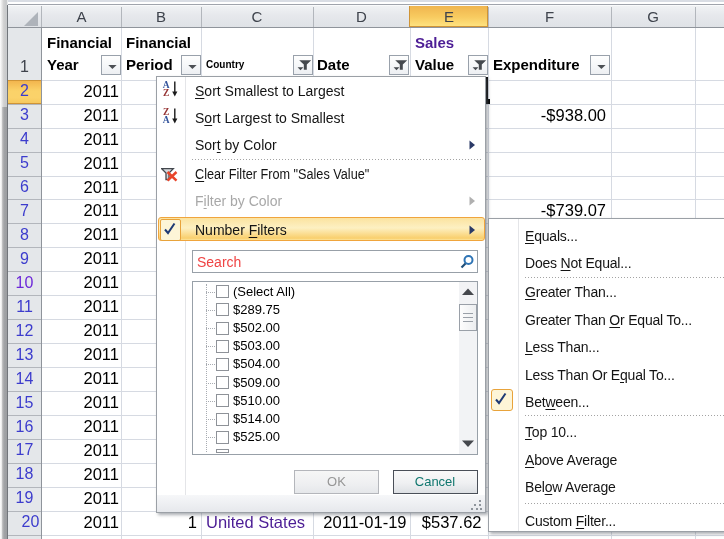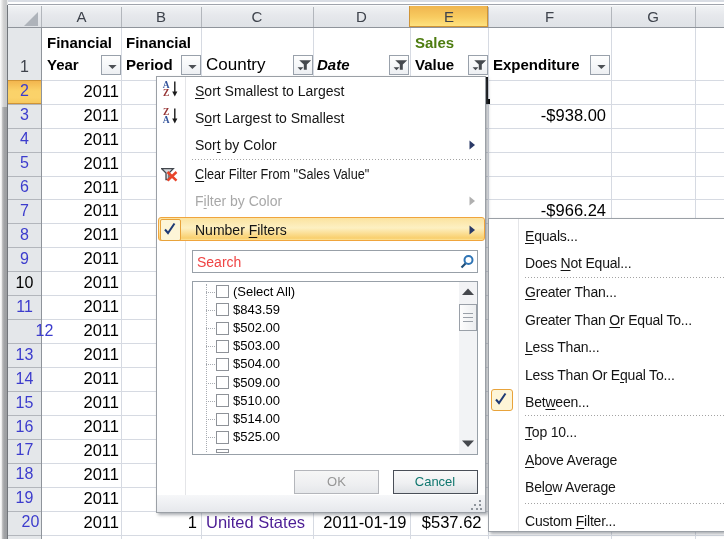--- a/index.html
+++ b/index.html
@@ -45,32 +45,32 @@
 <div class="a" style="left:42px;top:320.2px;width:77px;height:20px;line-height:20px;text-align:right;font-size:16.5px;color:#000;">2011</div>
 <div class="a" style="left:42px;top:344.1px;width:77px;height:20px;line-height:20px;text-align:right;font-size:16.5px;color:#000;">2011</div>
 <div class="a" style="left:42px;top:368.1px;width:77px;height:20px;line-height:20px;text-align:right;font-size:16.5px;color:#000;">2011</div>
 <div class="a" style="left:42px;top:392.0px;width:77px;height:20px;line-height:20px;text-align:right;font-size:16.5px;color:#000;">2011</div>
 <div class="a" style="left:42px;top:416.0px;width:77px;height:20px;line-height:20px;text-align:right;font-size:16.5px;color:#000;">2011</div>
 <div class="a" style="left:42px;top:439.9px;width:77px;height:20px;line-height:20px;text-align:right;font-size:16.5px;color:#000;">2011</div>
 <div class="a" style="left:42px;top:463.9px;width:77px;height:20px;line-height:20px;text-align:right;font-size:16.5px;color:#000;">2011</div>
 <div class="a" style="left:42px;top:487.8px;width:77px;height:20px;line-height:20px;text-align:right;font-size:16.5px;color:#000;">2011</div>
 <div class="a" style="left:42px;top:511.8px;width:77px;height:20px;line-height:20px;text-align:right;font-size:16.5px;color:#000;">2011</div>
 <div class="a" style="left:488px;top:104.7px;width:118px;height:20px;line-height:20px;text-align:right;font-size:16.5px;color:#000;">-$938.00</div>
-<div class="a" style="left:488px;top:200.4px;width:118px;height:20px;line-height:20px;text-align:right;font-size:16.5px;color:#000;">-$966.24</div>
+<div class="a" style="left:488px;top:200.4px;width:118px;height:20px;line-height:20px;text-align:right;font-size:16.5px;color:#000;">-$739.07</div>
 <div class="a" style="left:121px;top:511.8px;width:76px;height:20px;line-height:20px;text-align:right;font-size:16.5px;color:#000;">1</div>
 <div class="a" style="left:206px;top:511.8px;width:130px;height:20px;line-height:20px;text-align:left;font-size:16.5px;color:#4c1d95;">United States</div>
 <div class="a" style="left:313px;top:511.8px;width:93.5px;height:20px;line-height:20px;text-align:right;font-size:16.5px;color:#000;">2011-01-19</div>
 <div class="a" style="left:410px;top:511.8px;width:71.5px;height:20px;line-height:20px;text-align:right;font-size:16.5px;color:#000;">$537.62</div>
 <div class="a" style="left:47px;top:33px;width:120px;height:20px;line-height:20px;text-align:left;font-size:15px;color:#000;font-weight:bold;">Financial</div>
 <div class="a" style="left:47px;top:55px;width:120px;height:20px;line-height:20px;text-align:left;font-size:15px;color:#000;font-weight:bold;">Year</div>
 <div class="a" style="left:126px;top:33px;width:120px;height:20px;line-height:20px;text-align:left;font-size:15px;color:#000;font-weight:bold;">Financial</div>
 <div class="a" style="left:126px;top:55px;width:120px;height:20px;line-height:20px;text-align:left;font-size:15px;color:#000;font-weight:bold;">Period</div>
-<div class="a" style="left:206px;top:55px;width:120px;height:20px;line-height:20px;text-align:left;font-size:17px;color:#000;font-weight:normal;">Country</div>
-<div class="a" style="left:317px;top:55px;width:120px;height:20px;line-height:20px;text-align:left;font-size:15px;color:#000;font-weight:bold;font-style:italic;">Date</div>
-<div class="a" style="left:415px;top:33px;width:120px;height:20px;line-height:20px;text-align:left;font-size:15px;color:#4d7c0f;font-weight:bold;">Sales</div>
+<div class="a" style="left:206px;top:55px;width:120px;height:20px;line-height:20px;text-align:left;font-size:10px;color:#000;font-weight:bold;">Country</div>
+<div class="a" style="left:317px;top:55px;width:120px;height:20px;line-height:20px;text-align:left;font-size:15px;color:#000;font-weight:bold;">Date</div>
+<div class="a" style="left:415px;top:33px;width:120px;height:20px;line-height:20px;text-align:left;font-size:15px;color:#4c1d95;font-weight:bold;">Sales</div>
 <div class="a" style="left:415px;top:55px;width:120px;height:20px;line-height:20px;text-align:left;font-size:15px;color:#000;font-weight:bold;">Value</div>
 <div class="a" style="left:493px;top:55px;width:120px;height:20px;line-height:20px;text-align:left;font-size:15px;color:#000;font-weight:bold;">Expenditure</div>
 <div class="a" style="left:100.5px;top:55px;width:20px;height:20px;background:linear-gradient(180deg,#fefefe,#f5f7f9 55%,#edeff2);border:1px solid #99a1ab;box-sizing:border-box;">
     <svg width="20" height="20" style="position:absolute;left:0;top:0">
       <path d="M6.3 9 L14.6 9 L10.4 13 Z" fill="#4c5055"></path>
     </svg>
   </div>
 <div class="a" style="left:180.5px;top:55px;width:20px;height:20px;background:linear-gradient(180deg,#fefefe,#f5f7f9 55%,#edeff2);border:1px solid #99a1ab;box-sizing:border-box;">
     <svg width="20" height="20" style="position:absolute;left:0;top:0">
       <path d="M6.3 9 L14.6 9 L10.4 13 Z" fill="#4c5055"></path>
@@ -141,25 +141,25 @@
 <div class="a" style="left:8px;top:153.1px;width:33px;height:20px;line-height:20px;text-align:center;font-size:16px;color:#3c3ccd;">5</div>
 <div class="a" style="left:8px;top:175.5px;width:33px;height:1px;background:#b2b6bc;"></div>
 <div class="a" style="left:8px;top:177.0px;width:33px;height:20px;line-height:20px;text-align:center;font-size:16px;color:#3c3ccd;">6</div>
 <div class="a" style="left:8px;top:199.4px;width:33px;height:1px;background:#b2b6bc;"></div>
 <div class="a" style="left:8px;top:200.9px;width:33px;height:20px;line-height:20px;text-align:center;font-size:16px;color:#3c3ccd;">7</div>
 <div class="a" style="left:8px;top:223.4px;width:33px;height:1px;background:#b2b6bc;"></div>
 <div class="a" style="left:8px;top:224.9px;width:33px;height:20px;line-height:20px;text-align:center;font-size:16px;color:#3c3ccd;">8</div>
 <div class="a" style="left:8px;top:247.4px;width:33px;height:1px;background:#b2b6bc;"></div>
 <div class="a" style="left:8px;top:248.9px;width:33px;height:20px;line-height:20px;text-align:center;font-size:16px;color:#3c3ccd;">9</div>
 <div class="a" style="left:8px;top:271.3px;width:33px;height:1px;background:#b2b6bc;"></div>
-<div class="a" style="left:8px;top:272.8px;width:33px;height:20px;line-height:20px;text-align:center;font-size:16px;color:#000000;">10</div>
+<div class="a" style="left:8px;top:272.8px;width:33px;height:20px;line-height:20px;text-align:center;font-size:16px;color:#6d28d9;">10</div>
 <div class="a" style="left:8px;top:295.2px;width:33px;height:1px;background:#b2b6bc;"></div>
 <div class="a" style="left:8px;top:296.8px;width:33px;height:20px;line-height:20px;text-align:center;font-size:16px;color:#3c3ccd;">11</div>
 <div class="a" style="left:8px;top:319.2px;width:33px;height:1px;background:#b2b6bc;"></div>
-<div class="a" style="left:8px;top:320.7px;width:33px;height:20px;line-height:20px;text-align:center;font-size:16px;color:#3c3ccd;margin-left:20px;">12</div>
+<div class="a" style="left:8px;top:320.7px;width:33px;height:20px;line-height:20px;text-align:center;font-size:16px;color:#3c3ccd;">12</div>
 <div class="a" style="left:8px;top:343.1px;width:33px;height:1px;background:#b2b6bc;"></div>
 <div class="a" style="left:8px;top:344.6px;width:33px;height:20px;line-height:20px;text-align:center;font-size:16px;color:#3c3ccd;">13</div>
 <div class="a" style="left:8px;top:367.1px;width:33px;height:1px;background:#b2b6bc;"></div>
 <div class="a" style="left:8px;top:368.6px;width:33px;height:20px;line-height:20px;text-align:center;font-size:16px;color:#3c3ccd;">14</div>
 <div class="a" style="left:8px;top:391.0px;width:33px;height:1px;background:#b2b6bc;"></div>
 <div class="a" style="left:8px;top:392.5px;width:33px;height:20px;line-height:20px;text-align:center;font-size:16px;color:#3c3ccd;">15</div>
 <div class="a" style="left:8px;top:415.0px;width:33px;height:1px;background:#b2b6bc;"></div>
 <div class="a" style="left:8px;top:416.5px;width:33px;height:20px;line-height:20px;text-align:center;font-size:16px;color:#3c3ccd;">16</div>
 <div class="a" style="left:8px;top:438.9px;width:33px;height:1px;background:#b2b6bc;"></div>
 <div class="a" style="left:8px;top:440.4px;width:33px;height:20px;line-height:20px;text-align:center;font-size:16px;color:#3c3ccd;">17</div>
@@ -219,21 +219,21 @@
     <circle cx="9.5" cy="6" r="4" fill="none" stroke="#2e74b5" stroke-width="2"></circle>
     <path d="M6.5 9.5 L2.5 13.5" stroke="#1f4e79" stroke-width="2.2"></path>
   </svg>
 <div class="a" style="left:192px;top:281px;width:286px;height:174px;background:#fff;border:1px solid #98a0a8;box-sizing:border-box;"></div>
 <div class="a" style="left:206px;top:284px;width:1px;height:168px;border-left:1px dotted #a8acb2;"></div>
 <div class="a" style="left:206px;top:291.6px;width:9px;height:1px;border-top:1px dotted #a8acb2;"></div>
 <div class="a" style="left:215.5px;top:285.1px;width:13px;height:13px;background:#fff;border:1px solid #8e9298;box-sizing:border-box;"></div>
 <div class="a" style="left:233px;top:282.6px;width:150px;height:18px;line-height:18px;text-align:left;font-size:13px;color:#000;">(Select All)</div>
 <div class="a" style="left:206px;top:309.8px;width:9px;height:1px;border-top:1px dotted #a8acb2;"></div>
 <div class="a" style="left:215.5px;top:303.3px;width:13px;height:13px;background:#fff;border:1px solid #8e9298;box-sizing:border-box;"></div>
-<div class="a" style="left:233px;top:300.8px;width:150px;height:18px;line-height:18px;text-align:left;font-size:13px;color:#000;">$843.59</div>
+<div class="a" style="left:233px;top:300.8px;width:150px;height:18px;line-height:18px;text-align:left;font-size:13px;color:#000;">$289.75</div>
 <div class="a" style="left:206px;top:328.0px;width:9px;height:1px;border-top:1px dotted #a8acb2;"></div>
 <div class="a" style="left:215.5px;top:321.5px;width:13px;height:13px;background:#fff;border:1px solid #8e9298;box-sizing:border-box;"></div>
 <div class="a" style="left:233px;top:319.0px;width:150px;height:18px;line-height:18px;text-align:left;font-size:13px;color:#000;">$502.00</div>
 <div class="a" style="left:206px;top:346.2px;width:9px;height:1px;border-top:1px dotted #a8acb2;"></div>
 <div class="a" style="left:215.5px;top:339.7px;width:13px;height:13px;background:#fff;border:1px solid #8e9298;box-sizing:border-box;"></div>
 <div class="a" style="left:233px;top:337.2px;width:150px;height:18px;line-height:18px;text-align:left;font-size:13px;color:#000;">$503.00</div>
 <div class="a" style="left:206px;top:364.4px;width:9px;height:1px;border-top:1px dotted #a8acb2;"></div>
 <div class="a" style="left:215.5px;top:357.9px;width:13px;height:13px;background:#fff;border:1px solid #8e9298;box-sizing:border-box;"></div>
 <div class="a" style="left:233px;top:355.4px;width:150px;height:18px;line-height:18px;text-align:left;font-size:13px;color:#000000;">$504.00</div>
 <div class="a" style="left:206px;top:382.6px;width:9px;height:1px;border-top:1px dotted #a8acb2;"></div>

